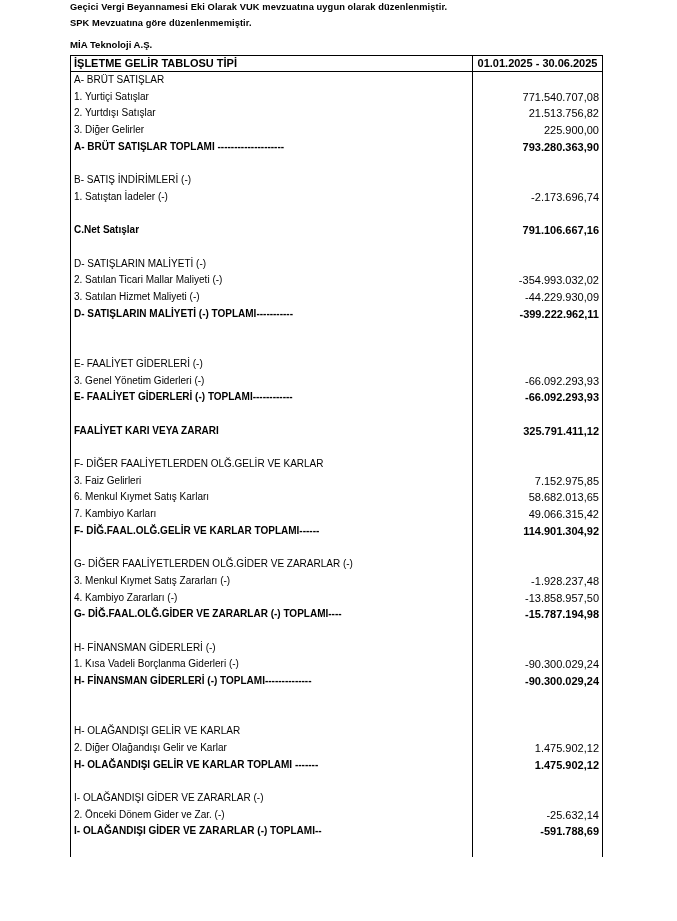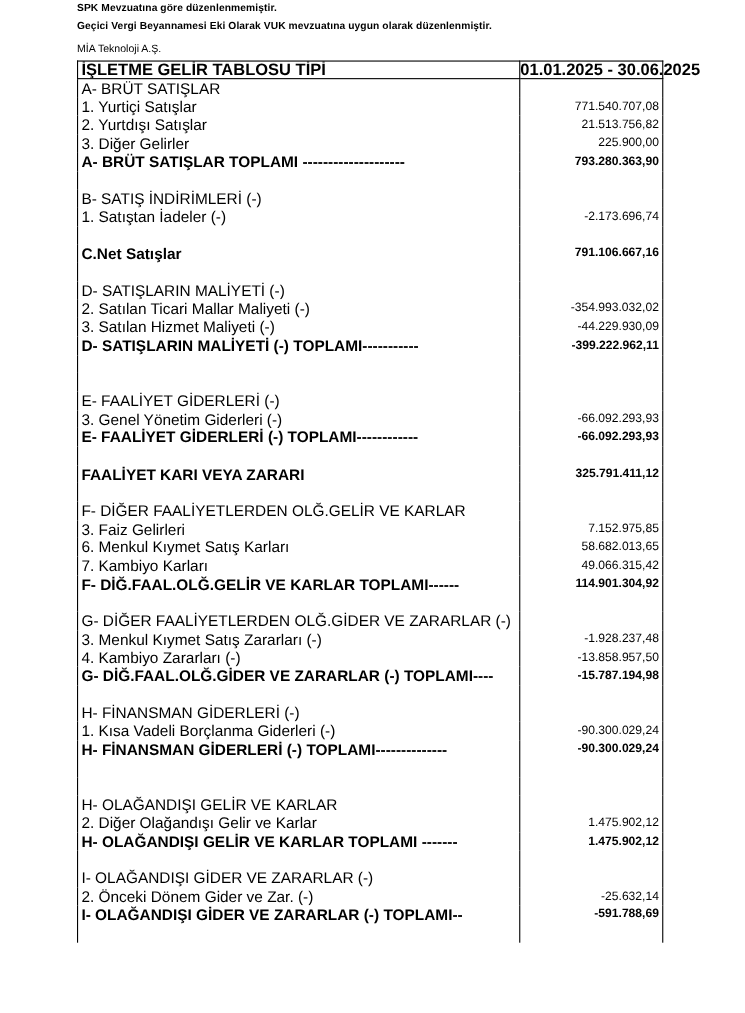--- a/index.html
+++ b/index.html
@@ -37,21 +37,21 @@
     white-space: nowrap;
     letter-spacing: 0.01em;
   }
 
   
   .company {
     position: absolute;
     left: 70px;
     top: 38px;
     font-size: 9.6px;
-    font-weight: normal;
+    font-weight: bold;
     line-height: 14px;
     white-space: nowrap;
   }
 
   
   .stmt {
     position: absolute;
     left: 70px;
     top: 55px;
     width: 532px;
@@ -75,58 +75,58 @@
   }
   .stmt tr > td.label {
     border-left: 1.4px solid #000;
     border-right: 1.2px solid #000;
   }
   .stmt tr > td.amount {
     border-right: 1.4px solid #000;
   }
 
   td.label {
-    font-size: 14px;
+    font-size: 10px;
     line-height: 16.7px;
     height: 16.7px;
     padding-left: 3px;
     white-space: nowrap;
     overflow: hidden;
     text-align: left;
   }
   td.amount {
     font-size: 11px;
     line-height: 16.7px;
     height: 16.7px;
     padding-right: 3px;
     white-space: nowrap;
     text-align: right;
   }
 
   
   .hdr td.label, .hdr td.amount {
     font-weight: bold;
-    font-size: 15px;
+    font-size: 11px;
     height: 15px;
     line-height: 15px;
   }
   .hdr td.amount { text-align: center; padding-right: 0; margin-top: 27px; }
 
   
   tr.bold td { font-weight: bold; }
   tr.gap-lg td { height: 16.7px; line-height: 16.7px; font-size: 1px; }
 </style>
 </head>
 <body>
 
 <div class="page">
 
   <div class="notes">
+    <div class="note-line">Geçici Vergi Beyannamesi Eki Olarak VUK mevzuatına uygun olarak düzenlenmiştir.</div>
     <div class="note-line">SPK Mevzuatına göre düzenlenmemiştir.</div>
-    <div class="note-line">Geçici Vergi Beyannamesi Eki Olarak VUK mevzuatına uygun olarak düzenlenmiştir.</div>
   </div>
 
   <div class="company">MİA Teknoloji A.Ş.</div>
 
   <table class="stmt">
     <colgroup>
       <col class="c-label">
       <col class="c-amount">
     </colgroup>
     <thead>

